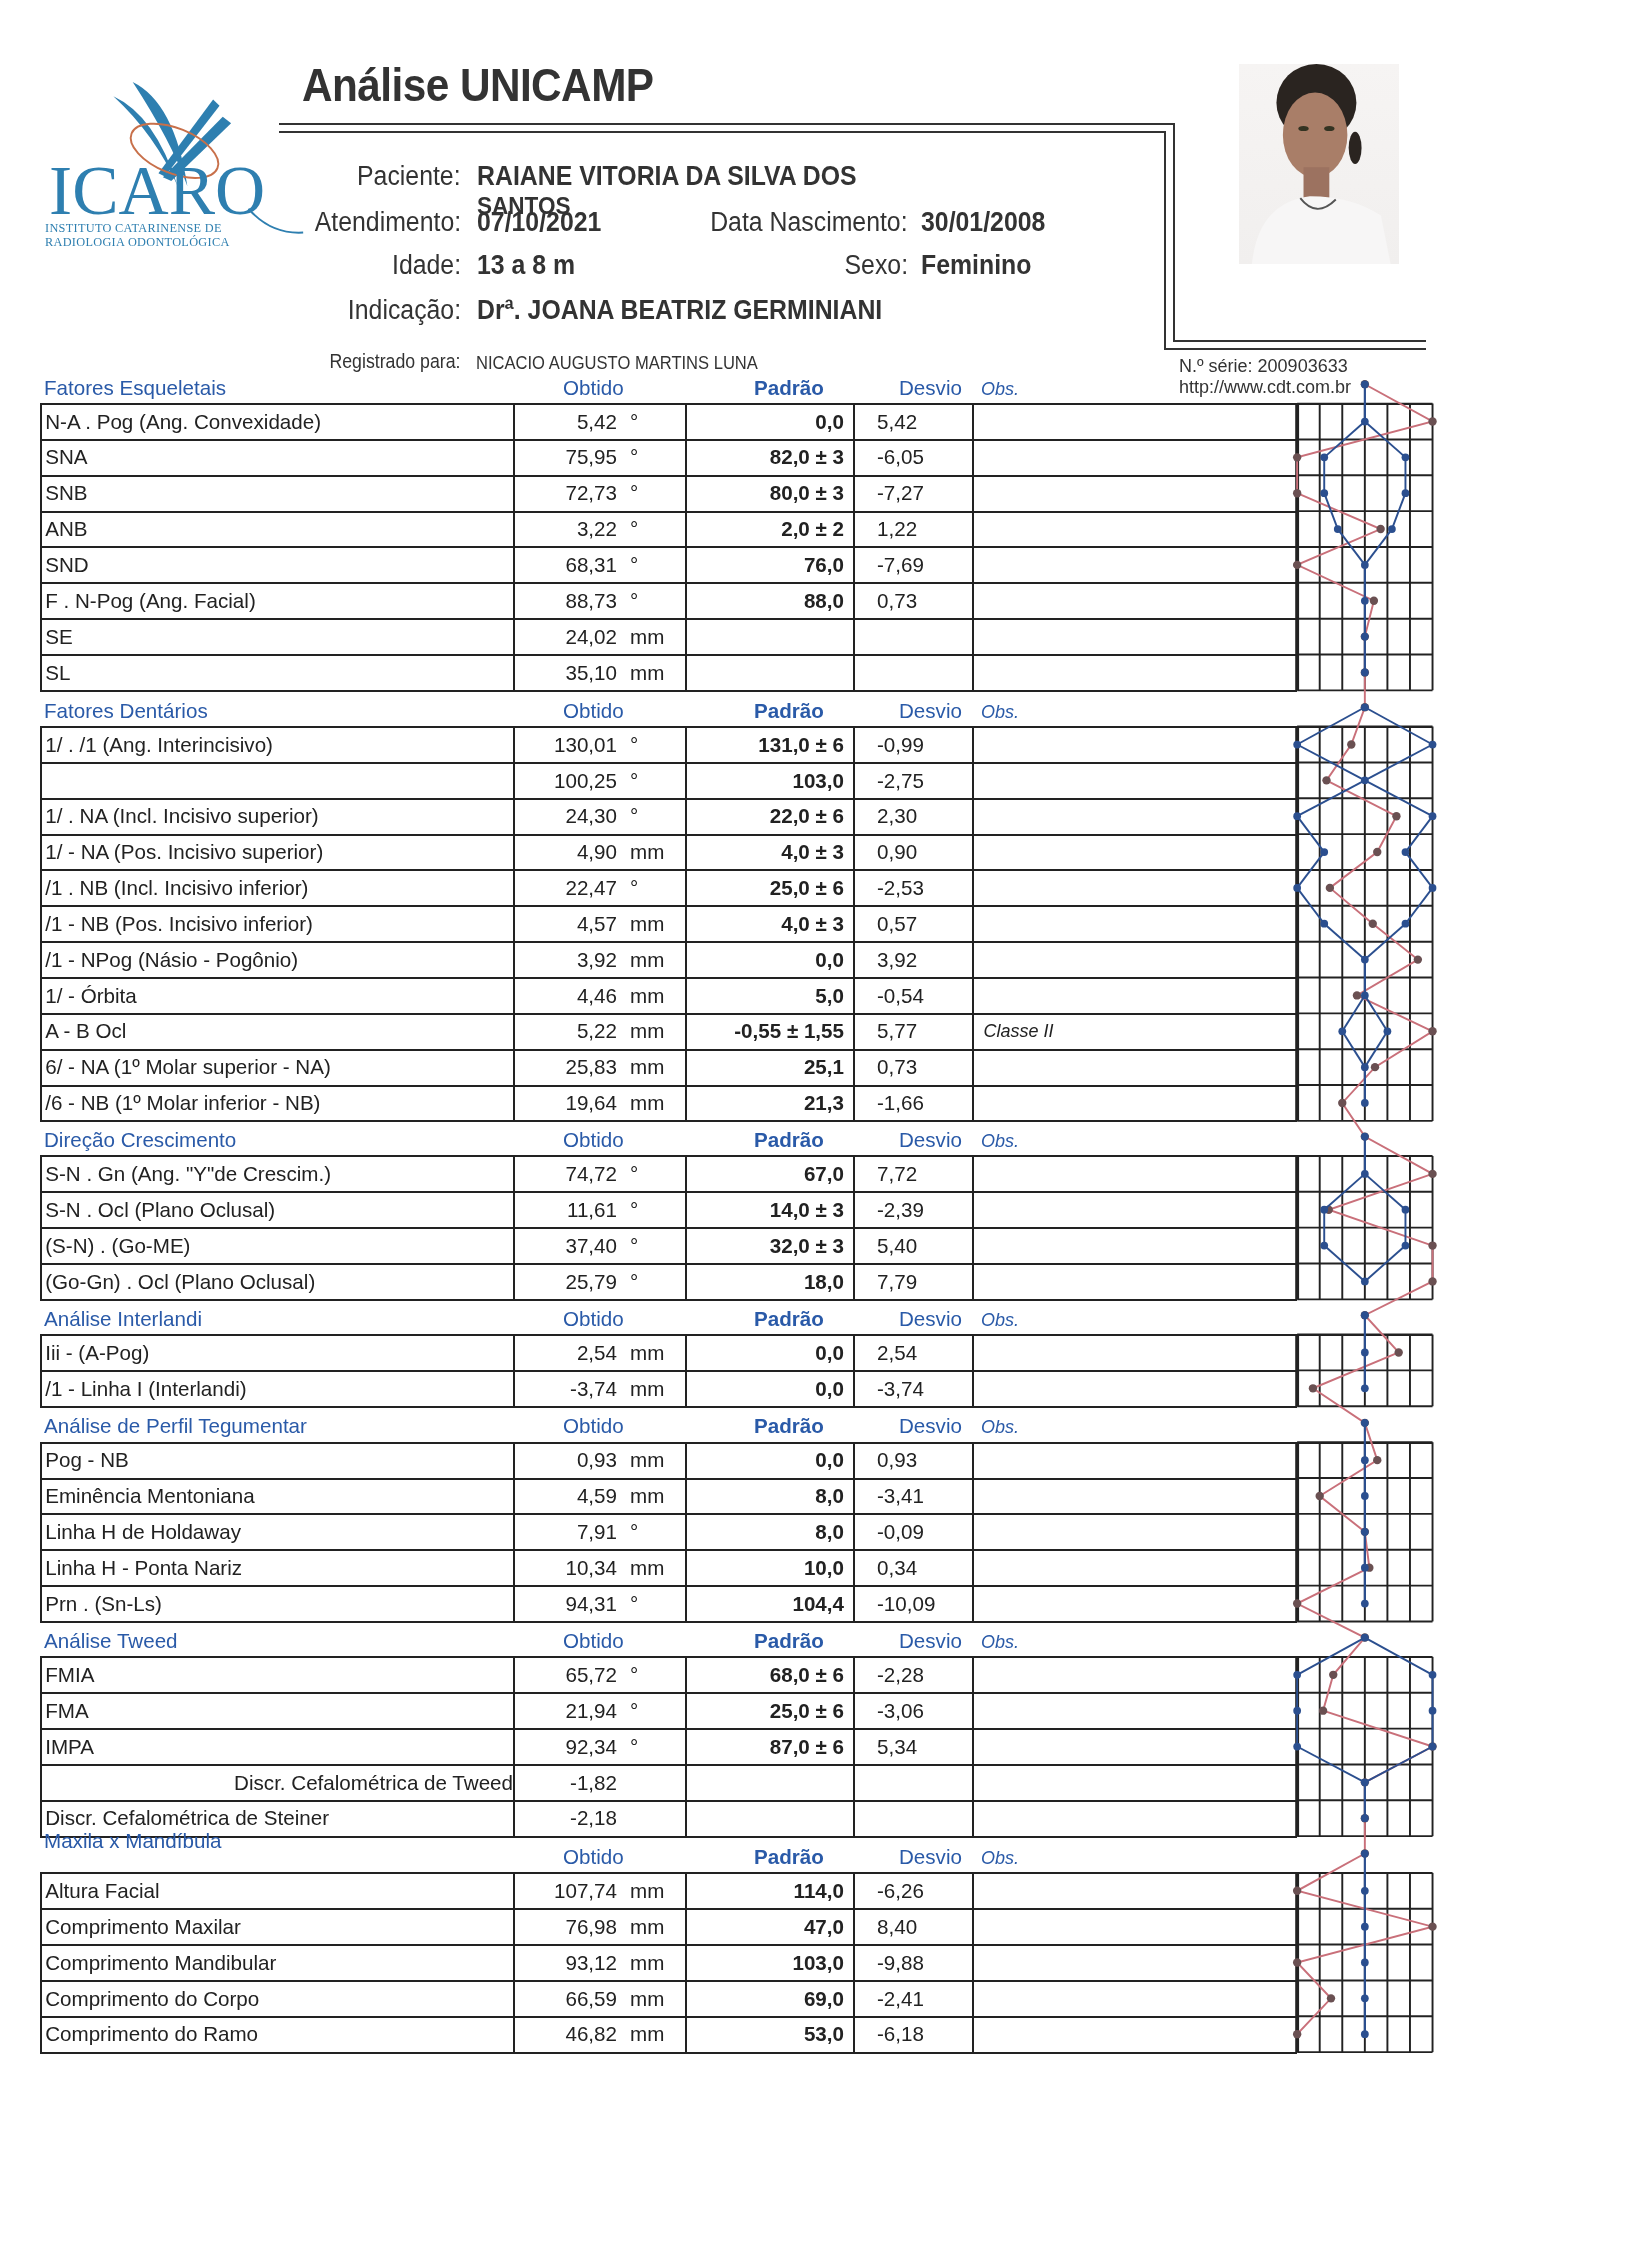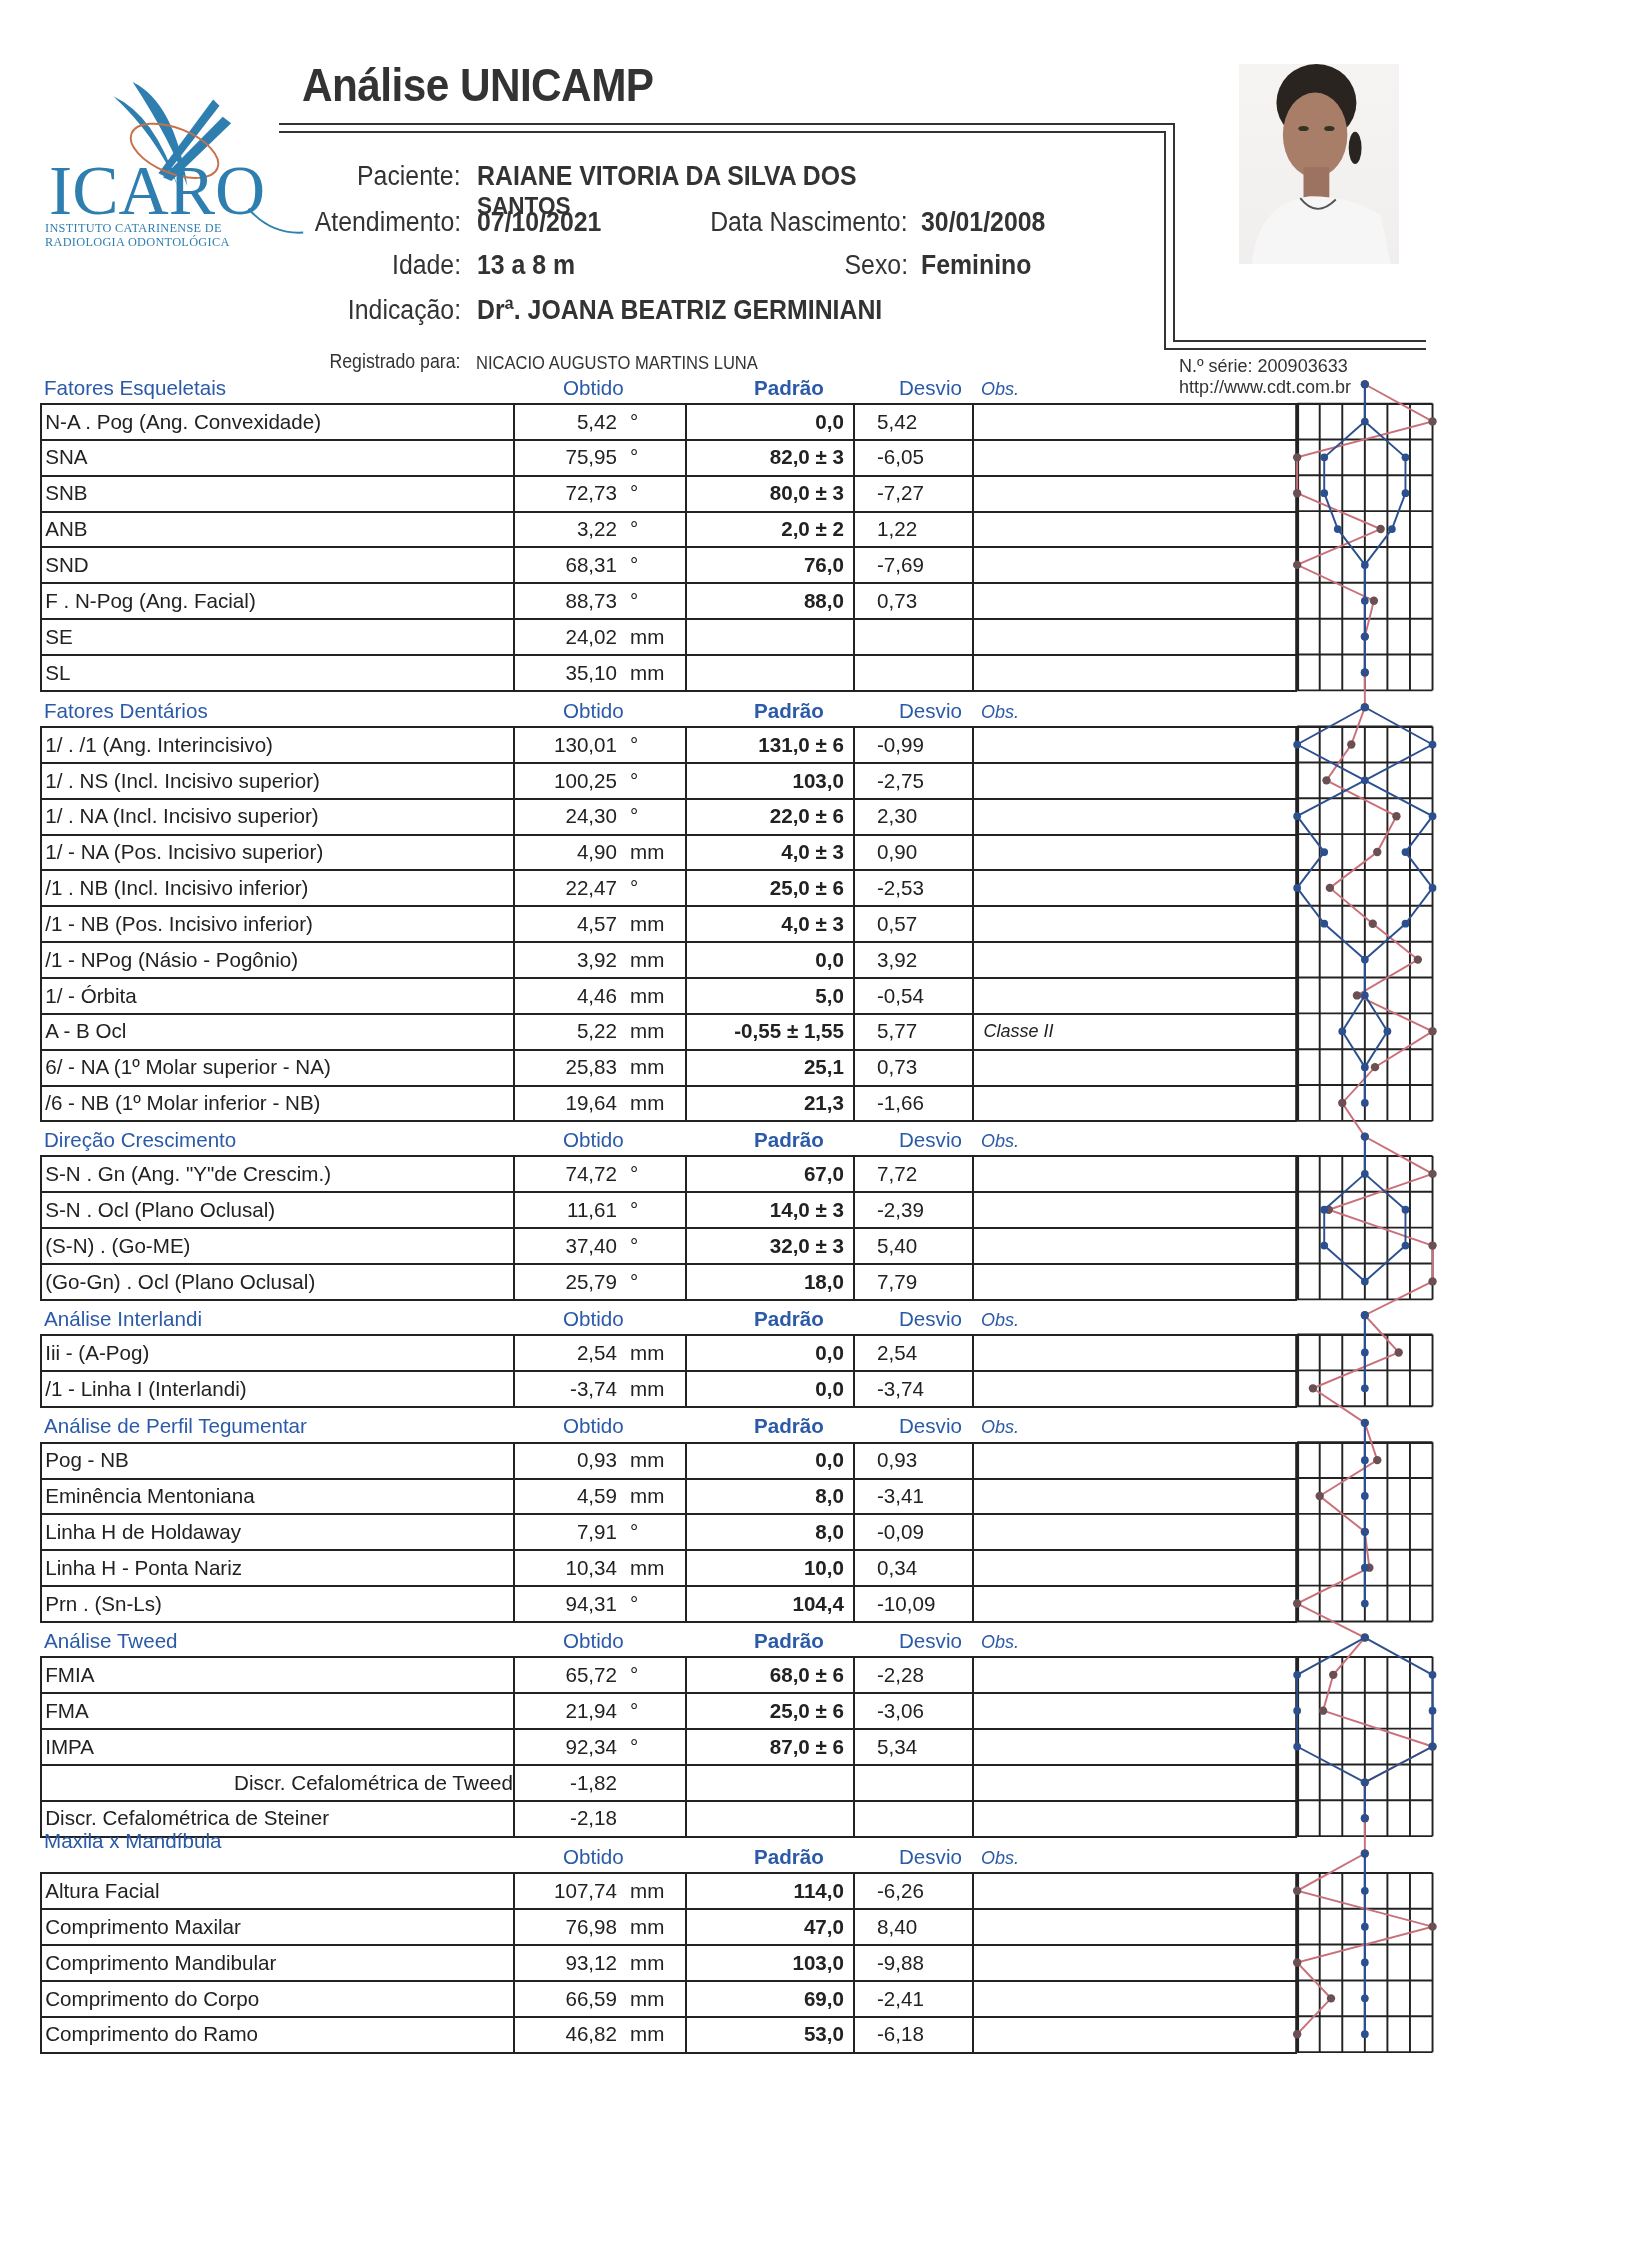--- a/index.html
+++ b/index.html
@@ -204,21 +204,20 @@
       <div class="cell c-label">1/ . /1 (Ang. Interincisivo)</div>
       <div class="cell c-obt">
         <div class="num">130,01</div>
         <div class="unit">°</div>
       </div>
       <div class="cell c-pad">131,0 ± 6</div>
       <div class="cell c-desv">-0,99</div>
       <div class="cell c-obs"></div>
     </div>
     <div class="row" style="top:763px;">
-      <div class="cell c-label">1/ . NS (Incl. Incisivo superior)</div>
       <div class="cell c-obt">
         <div class="num">100,25</div>
         <div class="unit">°</div>
       </div>
       <div class="cell c-pad">103,0</div>
       <div class="cell c-desv">-2,75</div>
       <div class="cell c-obs"></div>
     </div>
     <div class="row" style="top:798px;">
       <div class="cell c-label">1/ . NA (Incl. Incisivo superior)</div>

